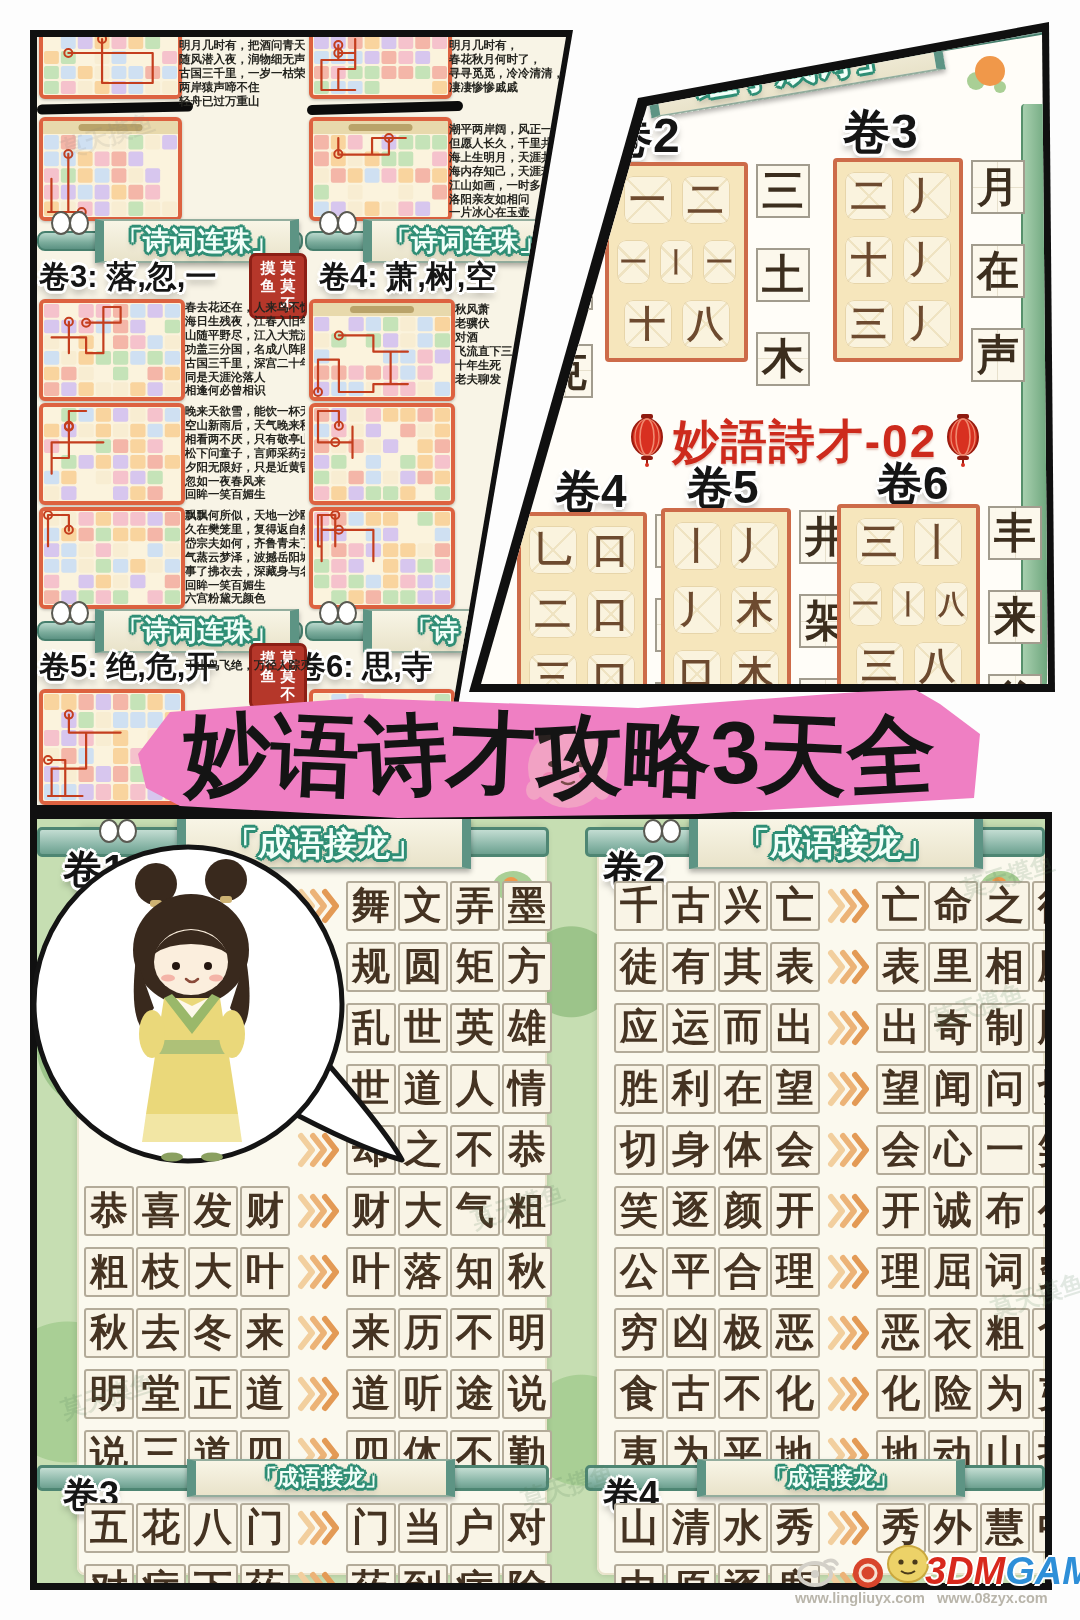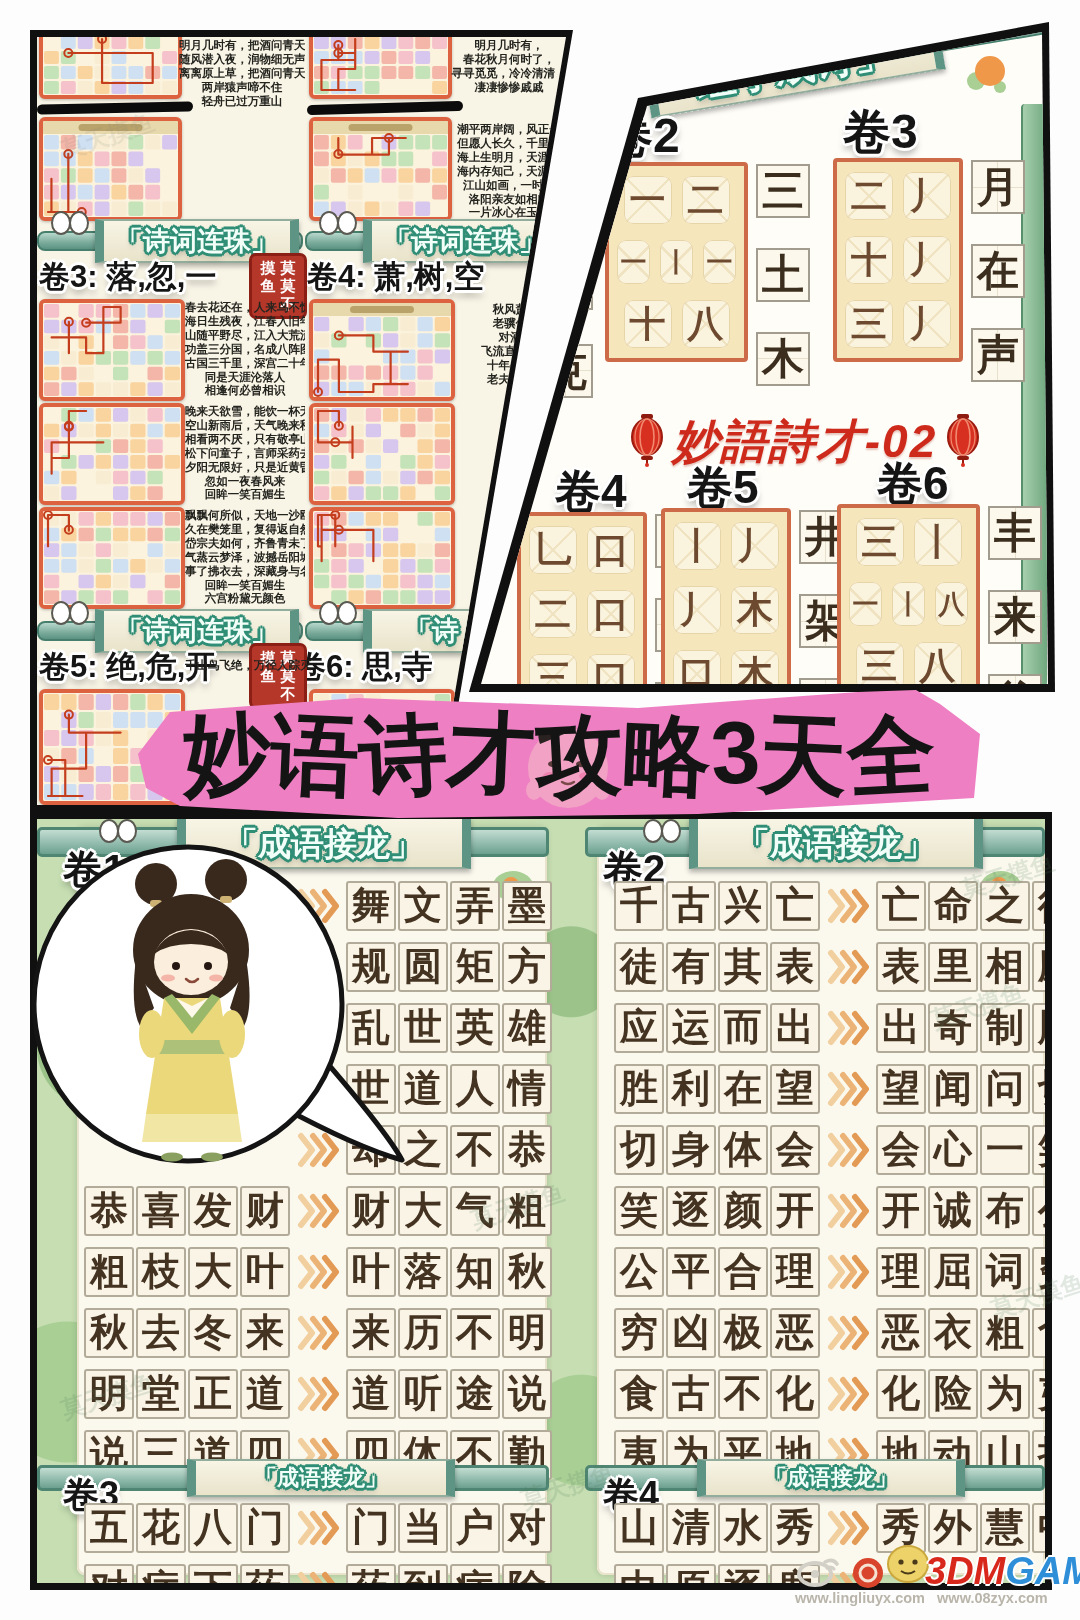--- a/index.html
+++ b/index.html
@@ -27,21 +27,21 @@
   .eyes{position:absolute;width:38px;height:22px;}
   .eyes:before,.eyes:after{content:"";position:absolute;top:0;width:16px;height:20px;border-radius:50%;
      background:#fff;border:2px solid #5a5a52;}
   .eyes:before{left:0;} .eyes:after{right:0;}
 
   
   #poetry-outer{left:30px;top:30px;width:545px;height:782px;background:#101010;
      clip-path:polygon(0 0,543px 0,410px 782px,0 782px);}
   #poetry-inner{position:absolute;left:7px;top:7px;width:531px;height:768px;background:#f8f4e6;
      clip-path:polygon(0 0,529px 0,399px 768px,0 768px);overflow:hidden;}
-  .pline{font-size:11.5px;line-height:13.9px;font-weight:700;color:#24241f;text-align:center;white-space:nowrap;}
+  .pline{font-size:11.5px;line-height:13.9px;font-weight:700;color:#24241f;white-space:nowrap;}
   .poemblk{position:absolute;overflow:hidden;}
   .thumb{position:absolute;border:4px solid #dd6240;border-radius:6px;overflow:hidden;
          background:#fbf3dd;box-shadow:0 1px 3px rgba(0,0,0,.25);}
   .redact{position:absolute;height:10px;background:#0b0b0b;border-radius:5px;}
   .seal{position:absolute;width:58px;height:66px;background:#b5372a;border:3px solid #8c1f15;border-radius:7px;
         display:flex;flex-direction:row-reverse;justify-content:center;gap:5px;padding:3px 4px;box-sizing:border-box;}
   .sealcol{display:flex;flex-direction:column;align-items:center;color:#fff;font-weight:700;font-size:15px;line-height:18px;}
 
   
   #stroke-outer{left:455px;top:16px;width:600px;height:680px;background:#101010;
@@ -192,21 +192,21 @@
             <rect x="85.375" y="80.4" width="14.875" height="14.600000000000001" rx="2" fill="#c5e3b8"></rect>
             <rect x="102.25" y="80.4" width="14.875" height="14.600000000000001" rx="2" fill="#f8edd2"></rect>
             <rect x="119.125" y="80.4" width="14.875" height="14.600000000000001" rx="2" fill="#f8edd2"></rect>
             <path d="M25.3125,32.92L25.3125,66.12L25.3125,91L8.4375,91L8.4375,74.4L8.4375,91L8.4375,57.8L8.4375,91L5,91L5,91L5,91L38.75,91L5,91L21.875,91L38.75,91" fill="none" stroke="#c43e1e" stroke-width="2.2" stroke-linejoin="round" stroke-linecap="round"></path>
             <circle cx="25.3125" cy="32.92" r="4" fill="none" stroke="#c43e1e" stroke-width="2"></circle>
             <circle cx="38.75" cy="91" r="4" fill="none" stroke="#c43e1e" stroke-width="2"></circle>
           </svg></div>
       <div class="poemblk" style="left:142px;top:2px;width:126px;">
           <div class="pline">明月几时有，把酒问青天</div>
           <div class="pline">随风潜入夜，润物细无声</div>
-          <div class="pline">离离原上草，把酒问青天</div>
+          <div class="pline">古国三千里，一岁一枯荣</div>
           <div class="pline">两岸猿声啼不住</div>
           <div class="pline">轻舟已过万重山</div>
         </div>
 
       <div class="thumb" style="left:272px;top:-6px;width:135px;height:60px;"><svg width="135" height="60" viewBox="0 0 135 60">
             <rect width="135" height="60" fill="#fbf3dd"></rect>
             <rect x="1" y="1" width="14.875" height="13" rx="2" fill="#d7c6ee"></rect>
             <rect x="17.875" y="1" width="14.875" height="13" rx="2" fill="#d7c6ee"></rect>
             <rect x="34.75" y="1" width="14.875" height="13" rx="2" fill="#f4b6a8"></rect>
             <rect x="51.625" y="1" width="14.875" height="13" rx="2" fill="#f9d49e"></rect>
@@ -305,21 +305,21 @@
       </div>
       <div class="sbanner" style="left:268px;top:186px;width:264px;height:36px;">
         <div class="rod"></div>
         <span class="eyes" style="left:14px;top:-12px;"></span>
         <div class="plaque" style="left:58px;width:186px;">
             <span class="btxt" style="font-size:27px;">「诗词连珠」</span>
           </div>
       </div>
 
       <div class="vol" style="left:2px;top:224px;font-size:31px;">卷3: 落,忽,一</div>
-      <div class="vol" style="left:270px;top:224px;font-size:31px;">卷4: 萧,树,空</div>
+      <div class="vol" style="left:270px;top:224px;font-size:31px;padding-left:12px;">卷4: 萧,树,空</div>
       <div class="seal" style="left:212px;top:216px;">
         <div class="sealcol">
             <span>莫</span>
             <span>莫</span>
             <span>不</span>
           </div>
         <div class="sealcol">
             <span>摸</span>
             <span>鱼</span>
           </div>
@@ -837,21 +837,21 @@
               <span class="scell">丿</span>
             </div>
           </div>
           <div class="acol">
             <span class="abox">月</span>
             <span class="abox">在</span>
             <span class="abox">声</span>
           </div>
         </div>
 
-      <div id="stroke-title" style="left:110px;top:398px;width:480px;height:56px;font-style:italic;">
+      <div id="stroke-title" style="left:110px;top:398px;width:480px;height:56px;">
         <span class="lantern"><svg width="36" height="54" viewBox="0 0 36 54">
               <rect x="12" y="1" width="12" height="5" rx="2" fill="#8e1b10"></rect>
               <ellipse cx="18" cy="24" rx="15" ry="18" fill="#d83020" stroke="#9c1c10" stroke-width="2"></ellipse>
               <ellipse cx="18" cy="24" rx="7" ry="18" fill="none" stroke="#f08a70" stroke-width="1.6"></ellipse>
               <ellipse cx="18" cy="24" rx="12" ry="18" fill="none" stroke="#f08a70" stroke-width="1.2"></ellipse>
               <rect x="12" y="43" width="12" height="4" rx="2" fill="#8e1b10"></rect>
               <line x1="18" y1="47" x2="18" y2="52" stroke="#9c1c10" stroke-width="2"></line>
               <circle cx="18" cy="52" r="2" fill="#d83020"></circle>
             </svg></span>
         <span class="ttl">妙語詩才-02</span>

